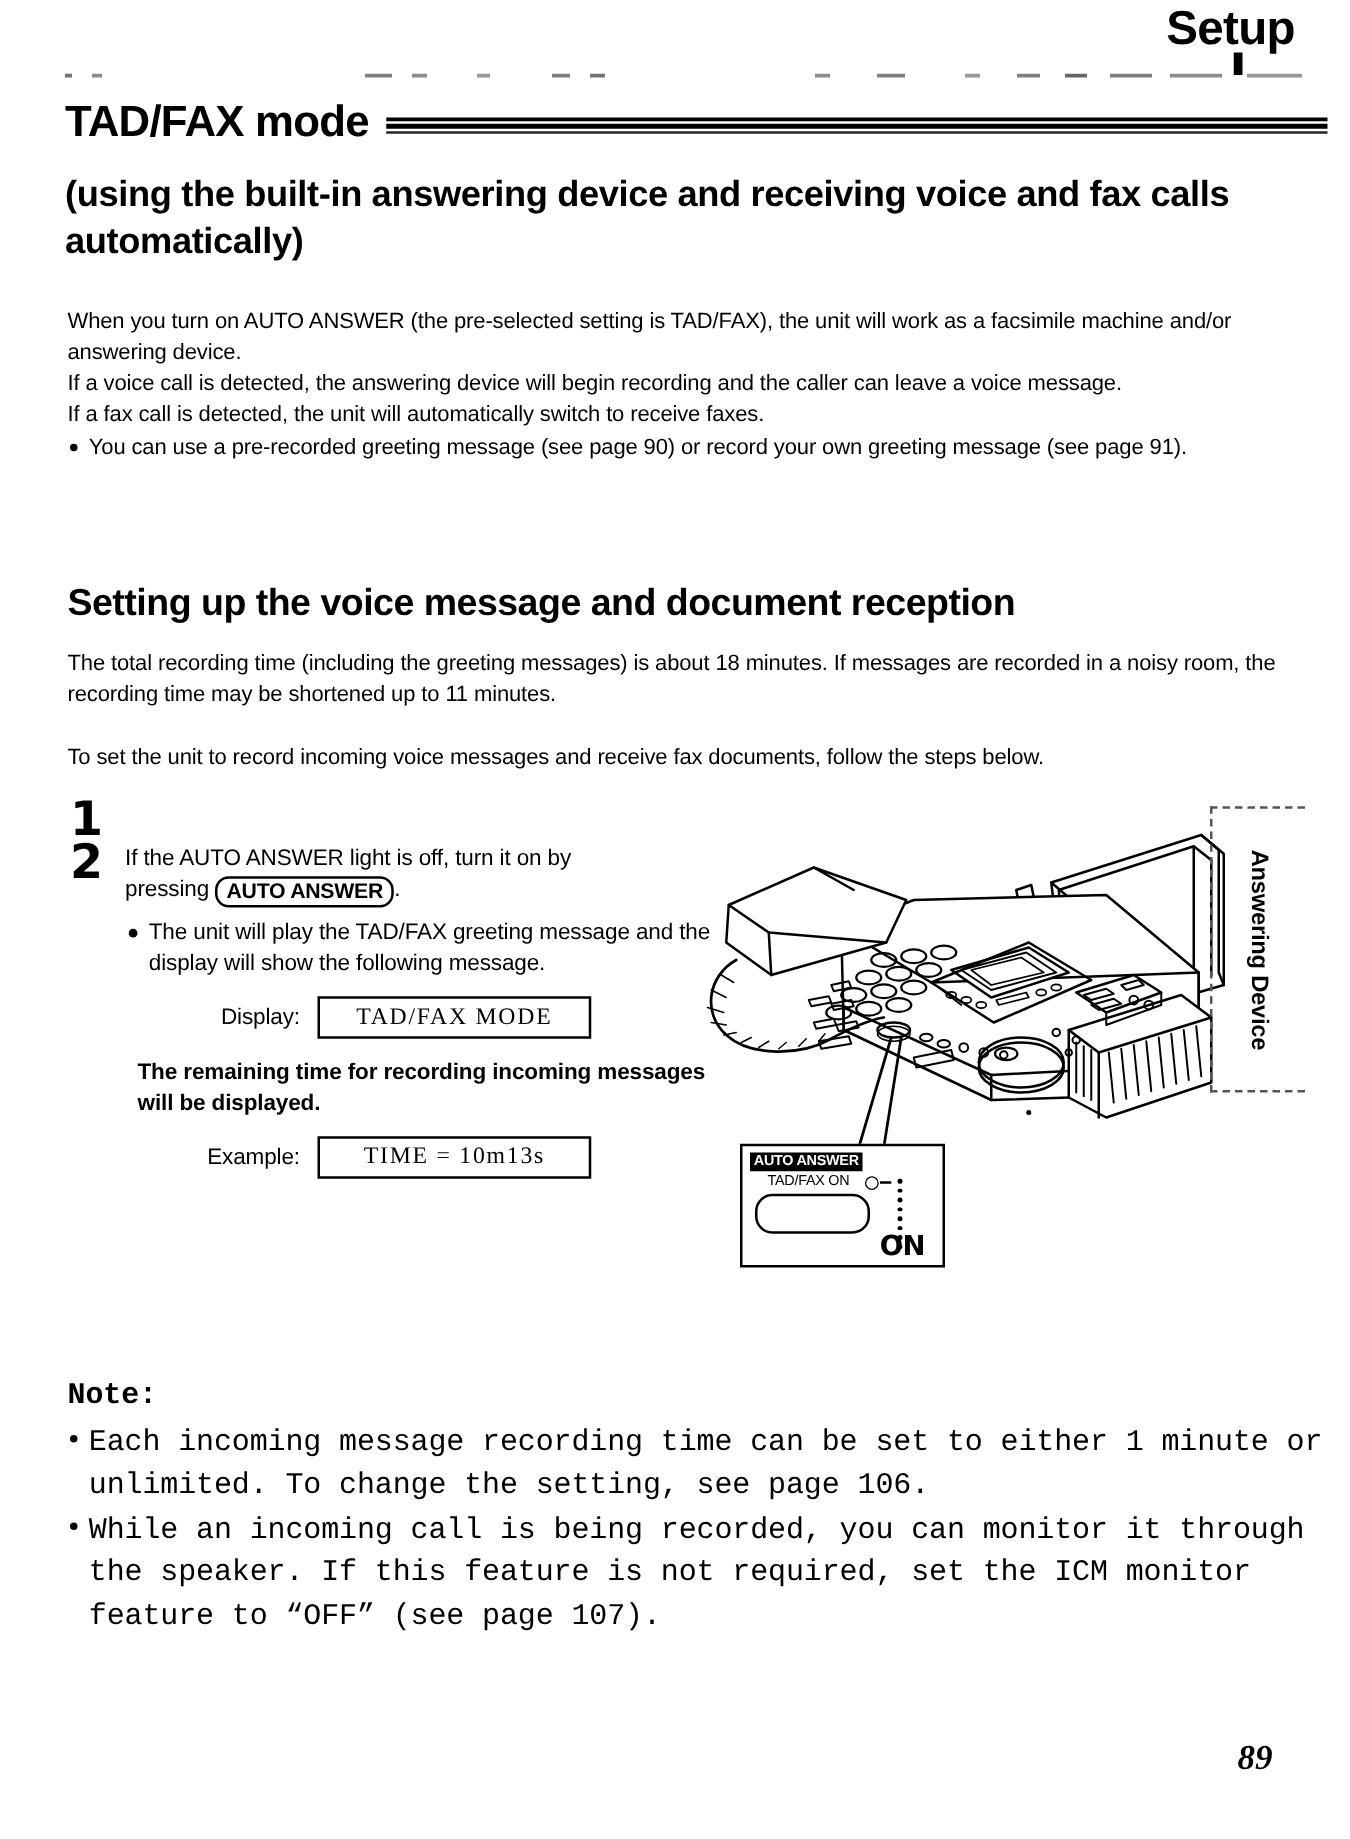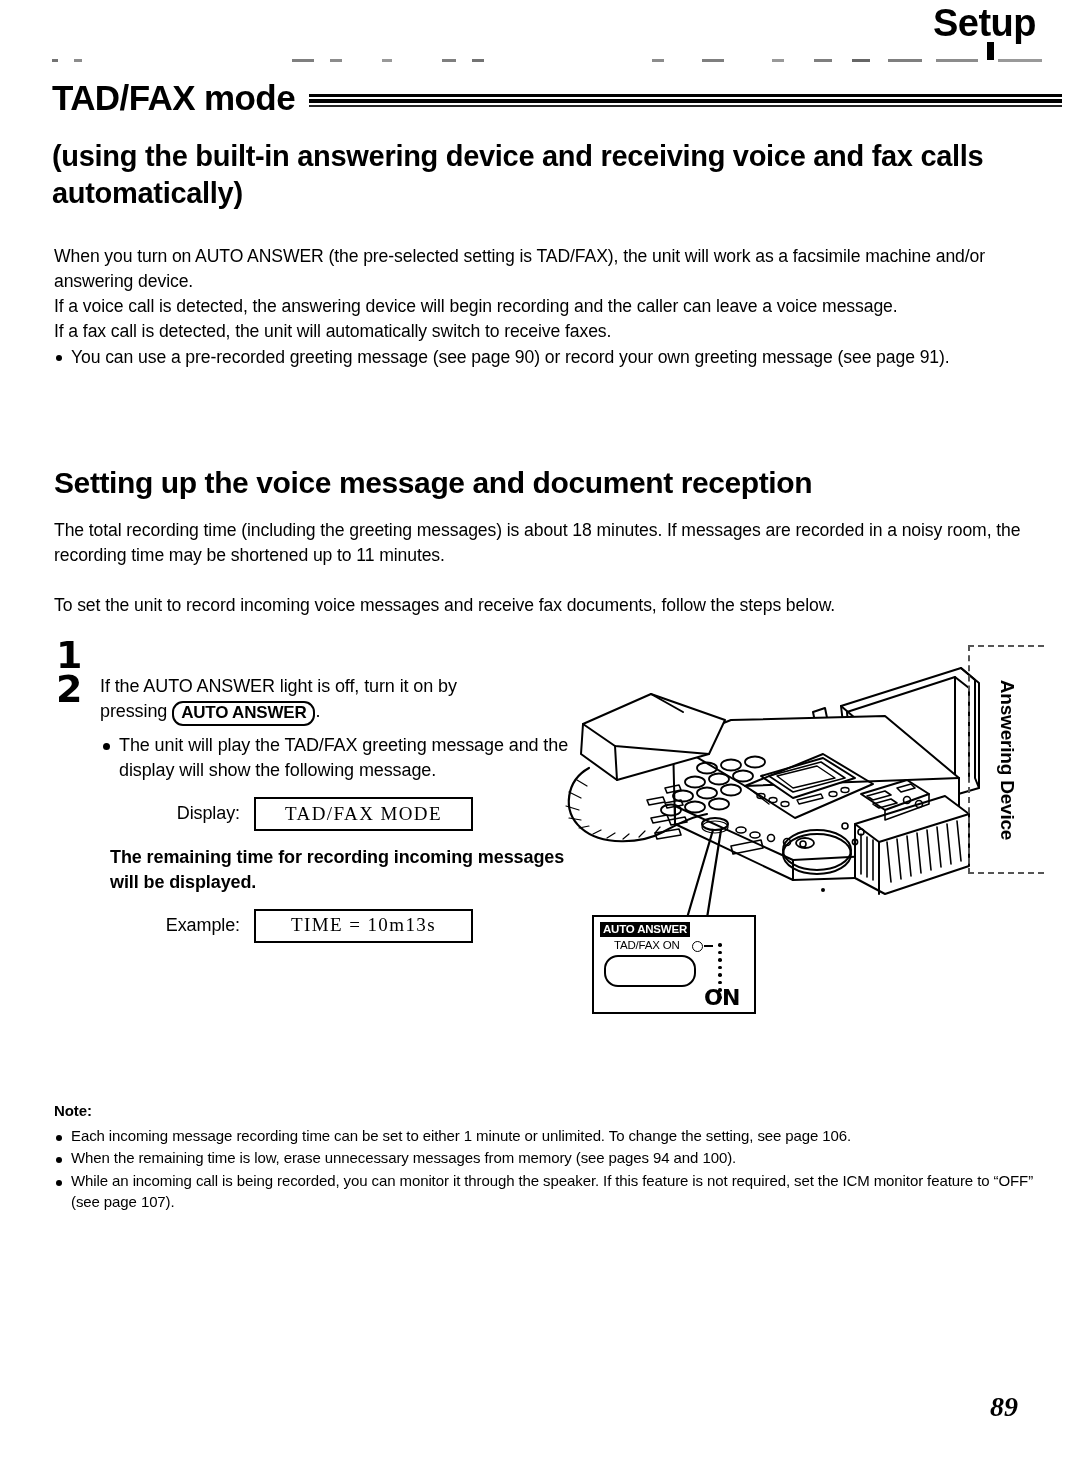--- a/index.html
+++ b/index.html
@@ -256,23 +256,24 @@
     padding-left: 10px;
     font-weight: bold;
   }
 
   
   .note-block {
     position: absolute;
     top: 1100px;
     left: 54px;
     width: 1005px;
-    font-size: 15px;
+    font-size: 24px;
     line-height: 1.44;
     letter-spacing: -0.1px;
+    font-family: Liberation Mono, monospace;
   }
   .note-title {
     font-weight: bold;
     margin-bottom: 3px;
   }
   .note-item {
     position: relative;
     padding-left: 17px;
     margin-top: 1px;
   }
@@ -648,19 +649,18 @@
     <div class="callout-on">ON</div>
   </div>
 
   <div class="side-tab">
     <span>Answering Device</span>
   </div>
 
   <div class="note-block">
     <div class="note-title">Note:</div>
     <div class="note-item">Each incoming message recording time can be set to either 1 minute or unlimited. To change the setting, see page 106.</div>
-    <div class="note-item">When the remaining time is low, erase unnecessary messages from memory (see pages 94 and 100).</div>
     <div class="note-item">While an incoming call is being recorded, you can monitor it through the speaker. If this feature is not required, set the ICM monitor feature to “OFF” (see page 107).</div>
   </div>
 
   <div class="page-num">89</div>
 
 </div>
 
 </body></html>

